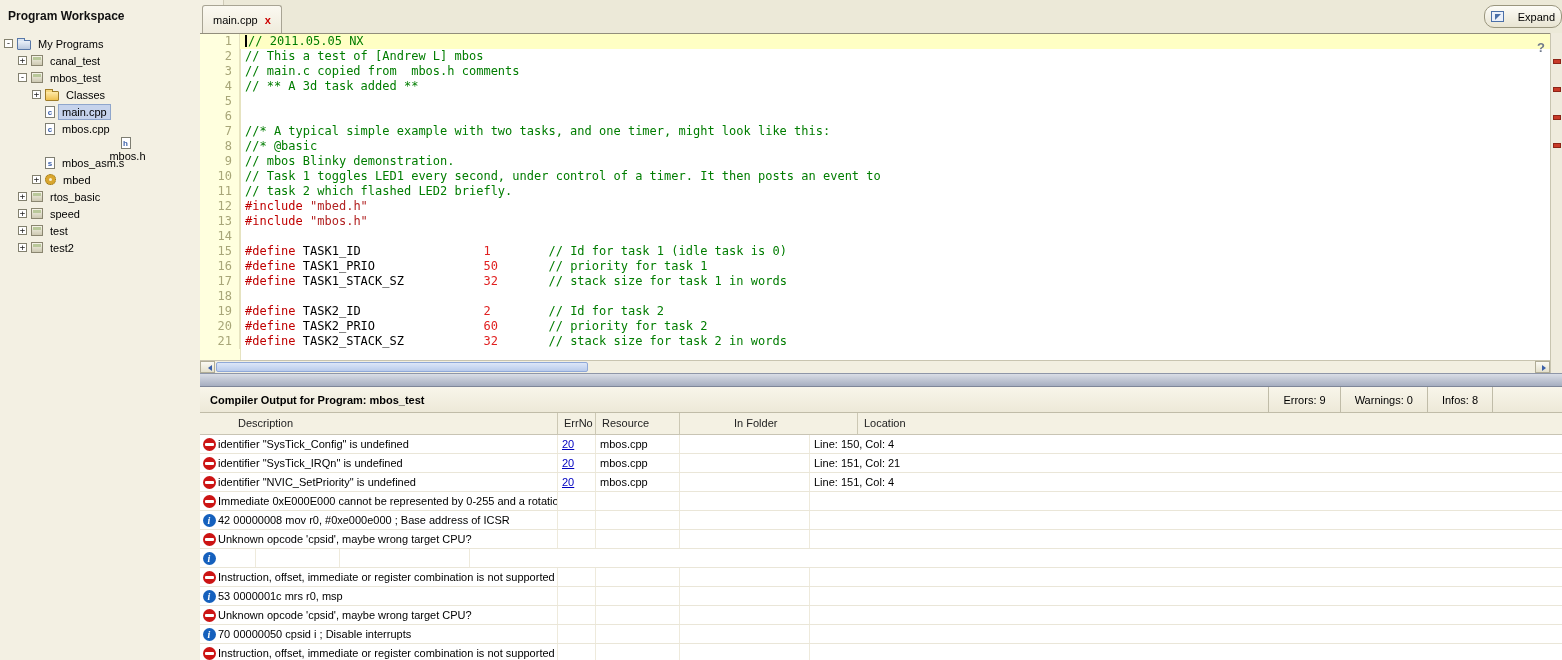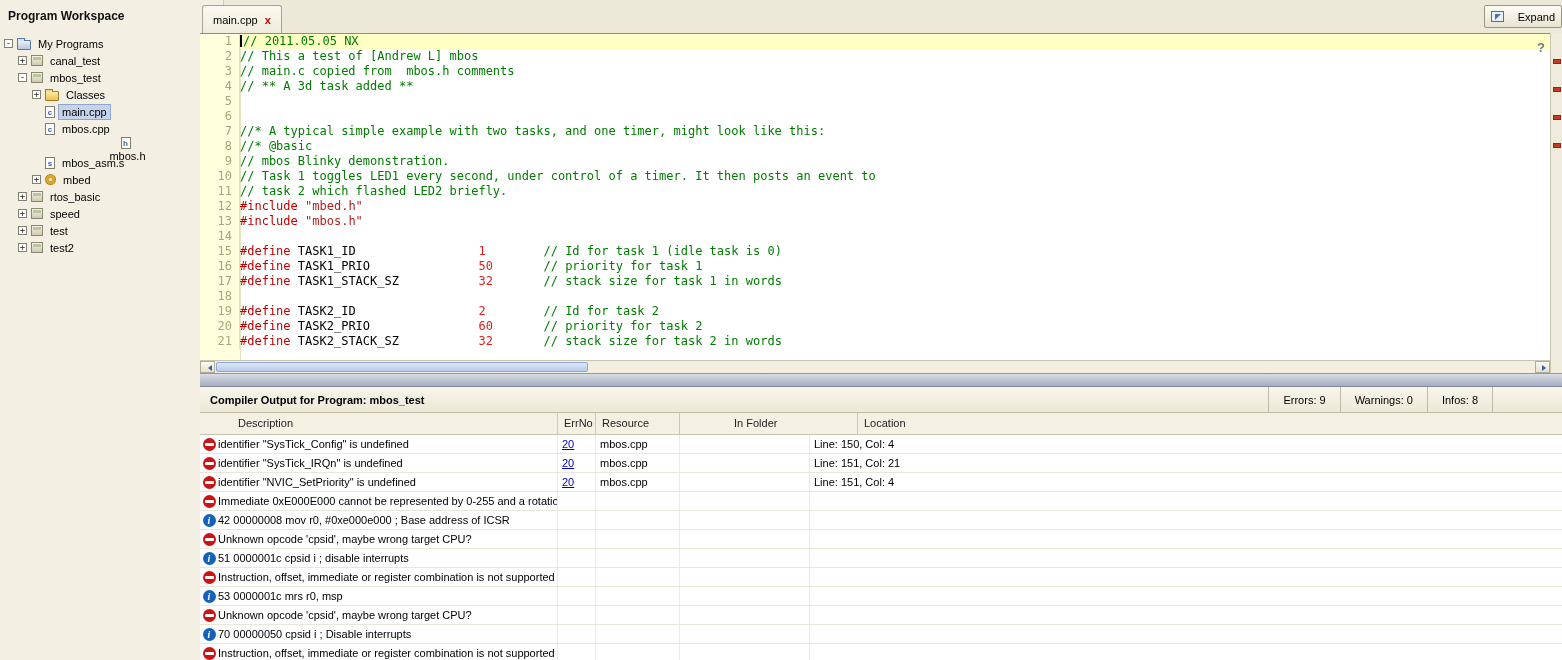--- a/index.html
+++ b/index.html
@@ -47,35 +47,35 @@
 
   .tabbar { position: absolute; left: 0; top: 0; right: 0; height: 33px; }
   .tab {
     position: absolute; left: 2px; bottom: 0; height: 28px; padding: 0 10px;
     background: linear-gradient(#FBF9F1,#EFEBDC); border: 1px solid #A8A494; border-bottom: none;
     border-radius: 3px 3px 0 0; display: flex; align-items: center; gap: 7px; font-size: 11px;
   }
   .tab-close { color: #CC0000; font-weight: bold; font-size: 11px; cursor: pointer; }
   .expand-btn {
     position: absolute; right: 0; top: 5px; height: 23px; padding: 2px 6px 2px 6px;
-    background: linear-gradient(#FDFCF7,#E8E4D2); border: 1px solid #9A967E; border-radius: 2px;
+    background: linear-gradient(#FDFCF7,#E8E4D2); border: 1px solid #9A967E; border-radius: 10px;
     display: flex; align-items: center; gap: 14px; font-size: 11px; font-family: "Liberation Sans", sans-serif;
     cursor: pointer; white-space: nowrap;
   }
   .expand-ic { position: relative; width: 13px; height: 11px; border: 1px solid #4A6FA8; background: #EAF0FA; display: inline-block; }
   .expand-ic::after { content: ""; position: absolute; left: 3px; top: 2px; border: 3px solid transparent; border-left-color: #4A6FA8; border-top-color: #4A6FA8; }
 
   .editor {
     position: absolute; left: 0; top: 33px; right: 12px; height: 327px;
     background: linear-gradient(to right, #FFFFDE 0, #FFFFDE 40px, #E6E3C0 40px, #E6E3C0 41px, #FFFFFF 41px);
     border-top: 1px solid #928E7C; overflow: hidden;
   }
   .cl { display: flex; height: 15px; font: 12px/15px "DejaVu Sans Mono", monospace; }
   .ln { flex: none; width: 40px; padding-right: 7px; text-align: right; color: #A8A678; background: #FFFFDE; border-right: 1px solid #E6E3C0; }
-  .ct { flex: 1; white-space: pre; }
+  .ct { flex: 1; white-space: pre; padding-left: 5px; }
   .cl.cur .ct { background: #FFFFC4; }
   .caret { display: inline-block; width: 2px; height: 12px; background: #000; vertical-align: -2px; margin-right: 1px; }
   .tok-com { color: #007D00; }
   .tok-pp  { color: #C00000; }
   .tok-str { color: #B22222; }
   .tok-num { color: #E02020; }
   .tok-pl  { color: #000000; }
   .help-q { position: absolute; right: 17px; top: 40px; font-size: 13px; font-weight: bold; color: #707A8C; z-index: 3; }
 
   .annot { position: absolute; right: 0; top: 33px; width: 12px; height: 340px; background: #EFEBDD; border-left: 1px solid #C8C4B0; }
@@ -379,21 +379,20 @@
             <div class="c-desc">Unknown opcode 'cpsid', maybe wrong target CPU?</div>
             <div class="c-errno"></div>
             <div class="c-res"></div>
             <div class="c-fol"></div>
             <div class="c-loc"></div>
           </div>
           <div class="orow">
             <div class="c-ic">
               <span class="ic-info"></span>
             </div>
-            <div class="c-desc">51 0000001c cpsid i ; disable interrupts</div>
             <div class="c-errno"></div>
             <div class="c-res"></div>
             <div class="c-fol"></div>
             <div class="c-loc"></div>
           </div>
           <div class="orow">
             <div class="c-ic">
               <span class="ic-error"></span>
             </div>
             <div class="c-desc">Instruction, offset, immediate or register combination is not supported</div>

